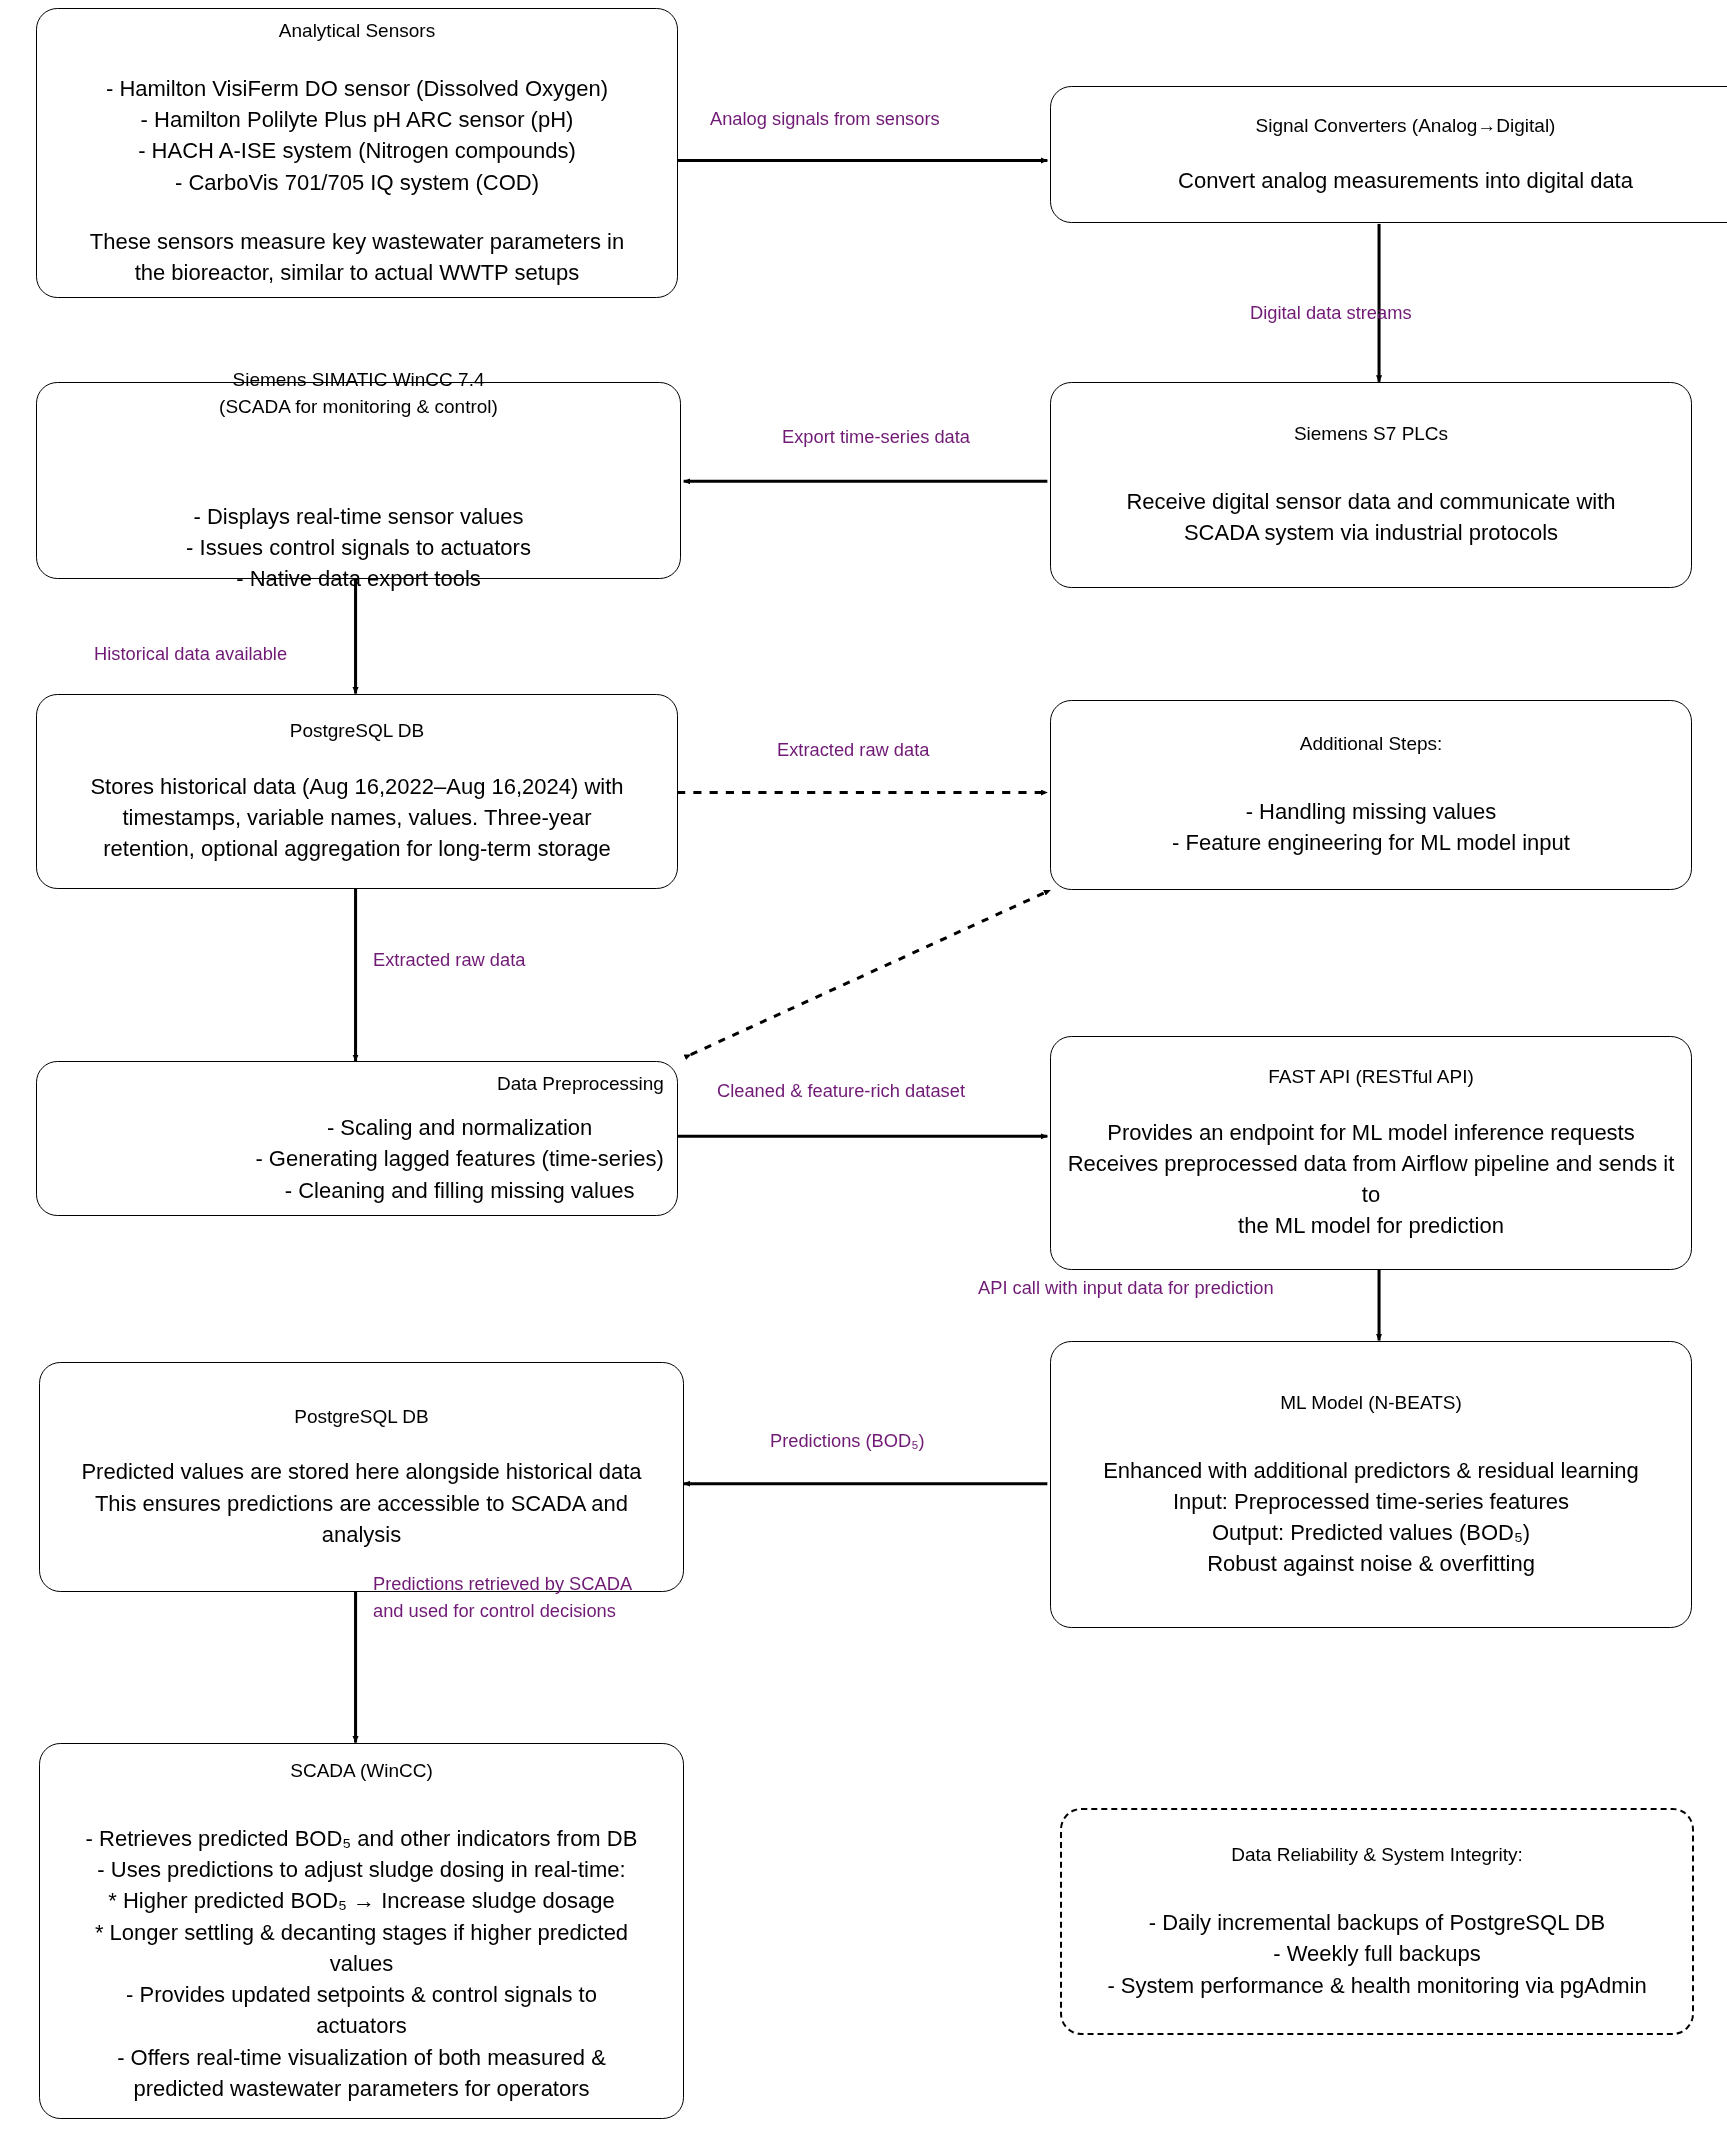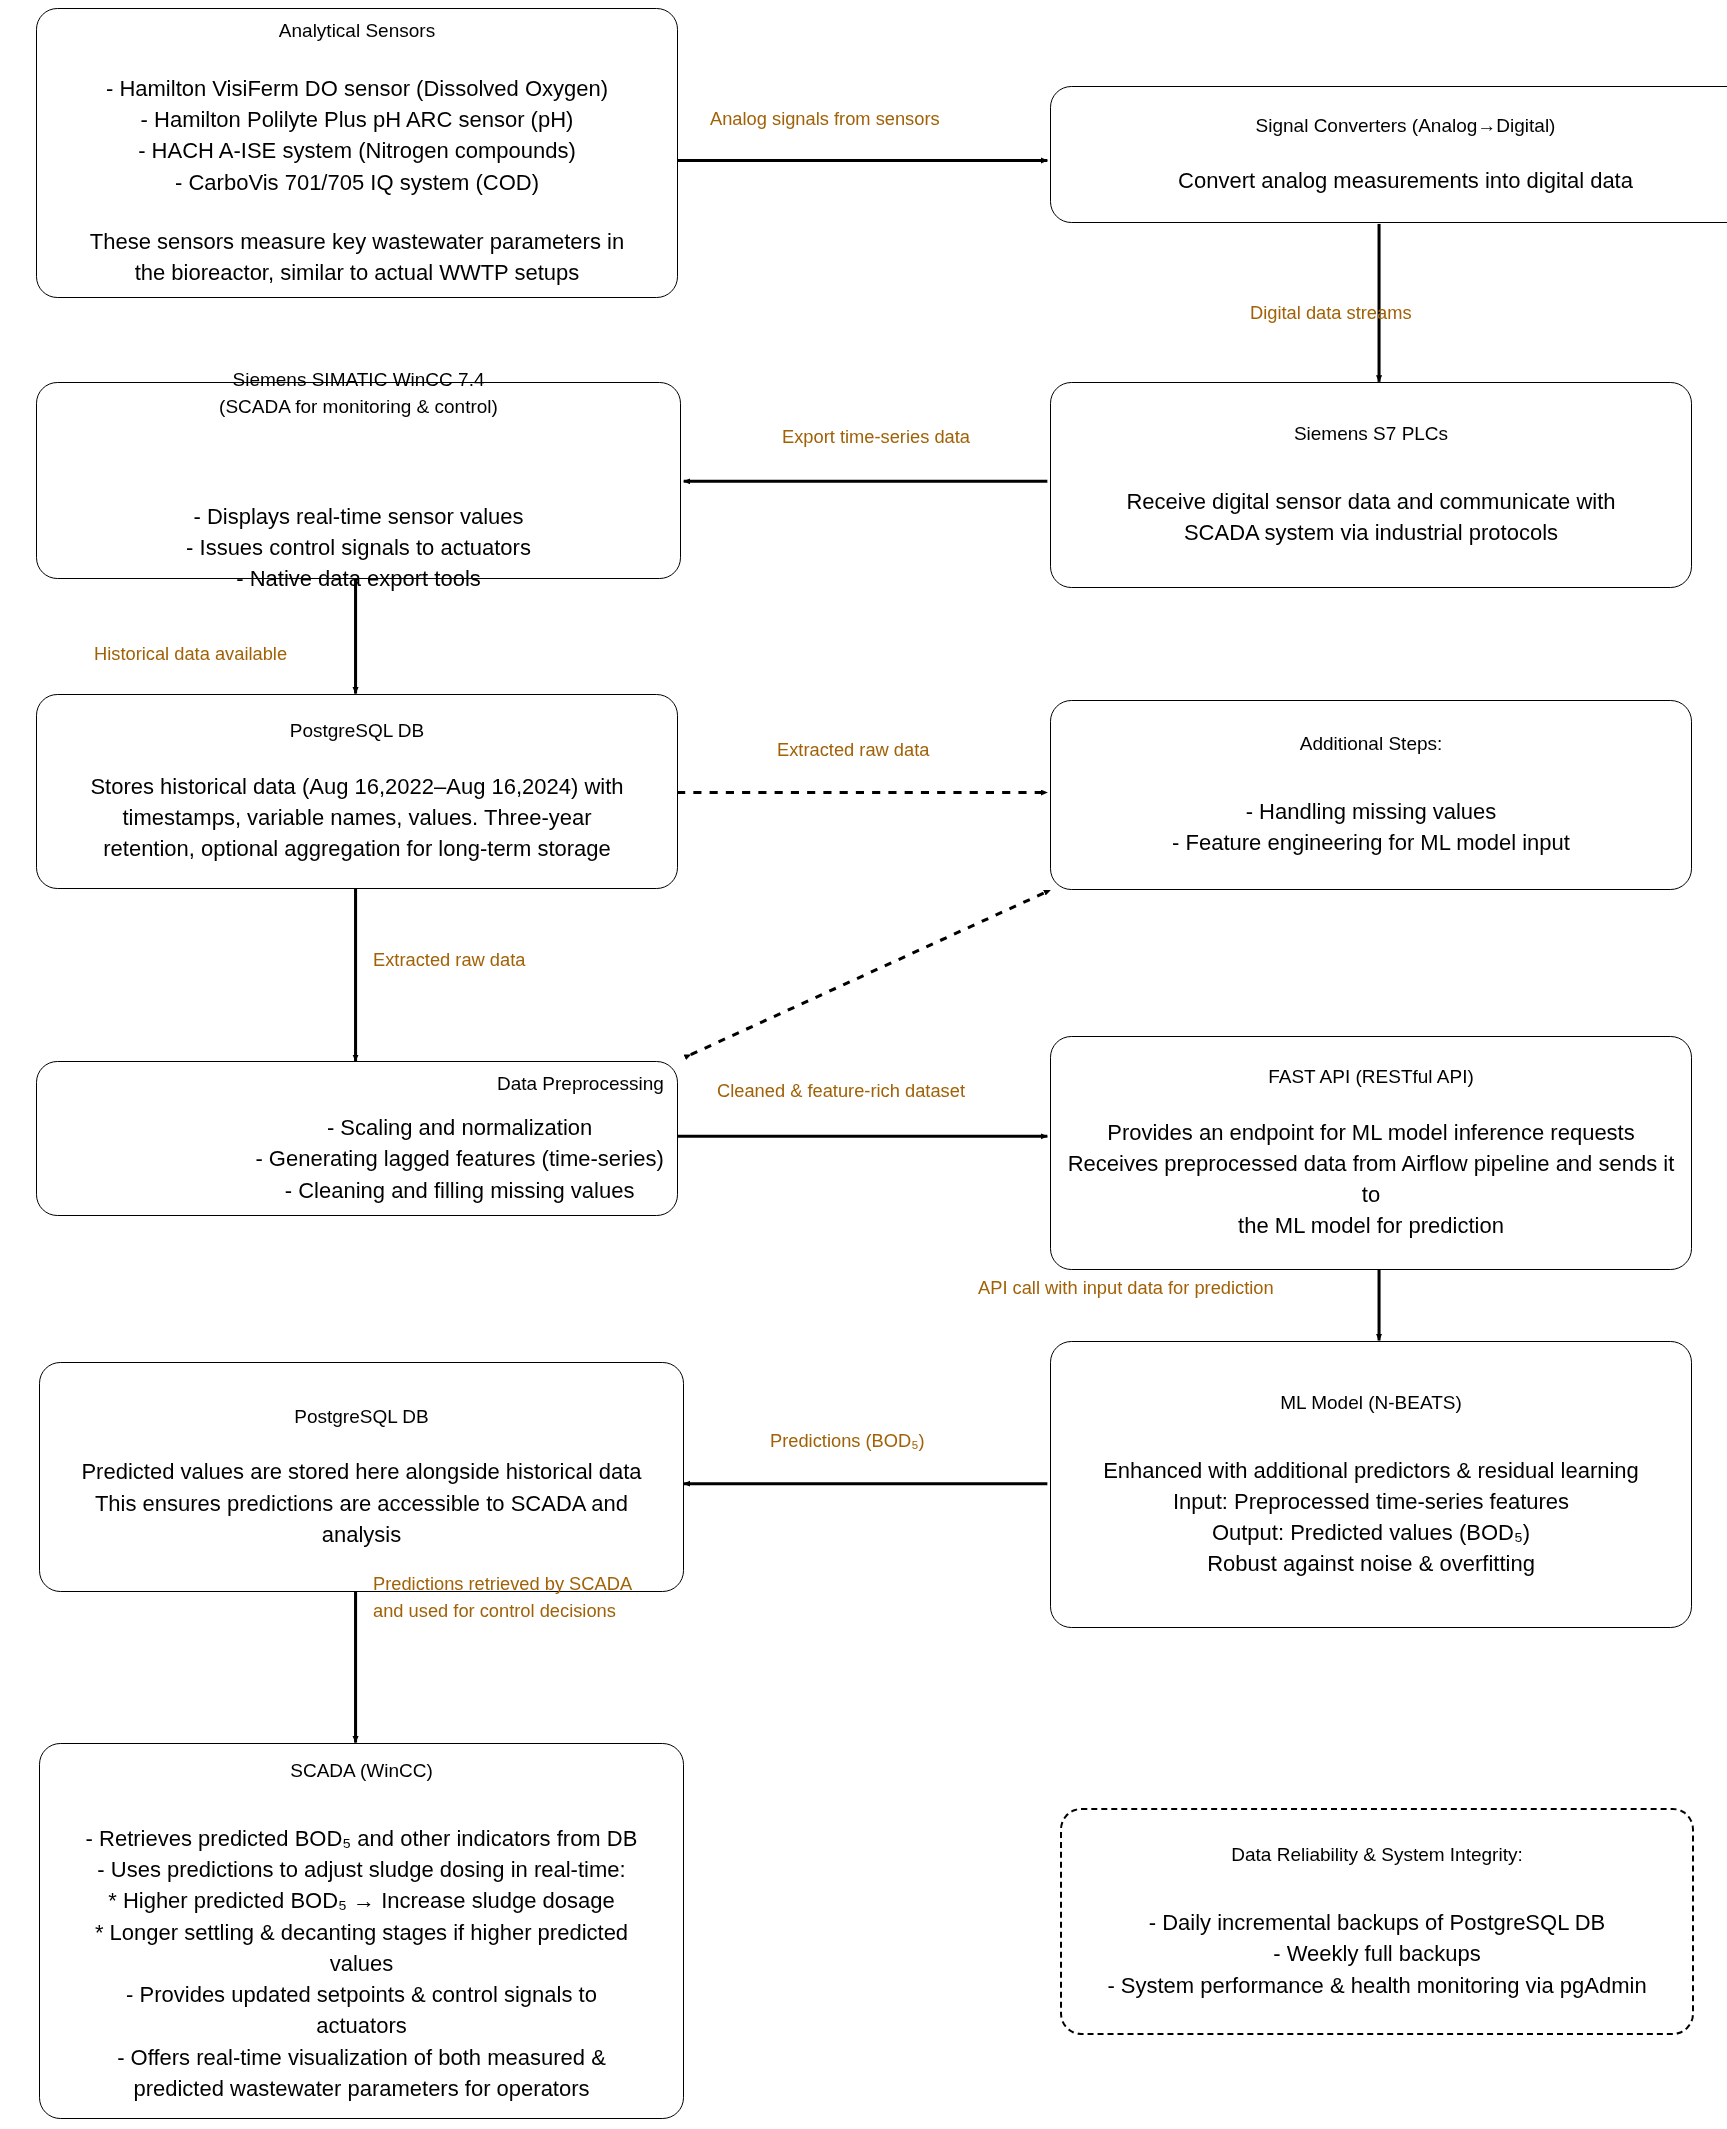--- a/index.html
+++ b/index.html
@@ -52,21 +52,21 @@
     font-size: 22px;
     line-height: 1.42;
     white-space: pre-line;
   }
   .gap-lg { height: 38px; }
   .gap-md { height: 25.4px; }
   .edge-label {
     position: absolute;
     font-size: 18.3px;
     line-height: 1.45;
-    color: #a16207;
+    color: #701a75;
     white-space: pre-line;
     text-align: center;
   }
   .el-left   { text-align: left; }
 </style>
 </head>
 <body>
 
 <div id="canvas">
 

